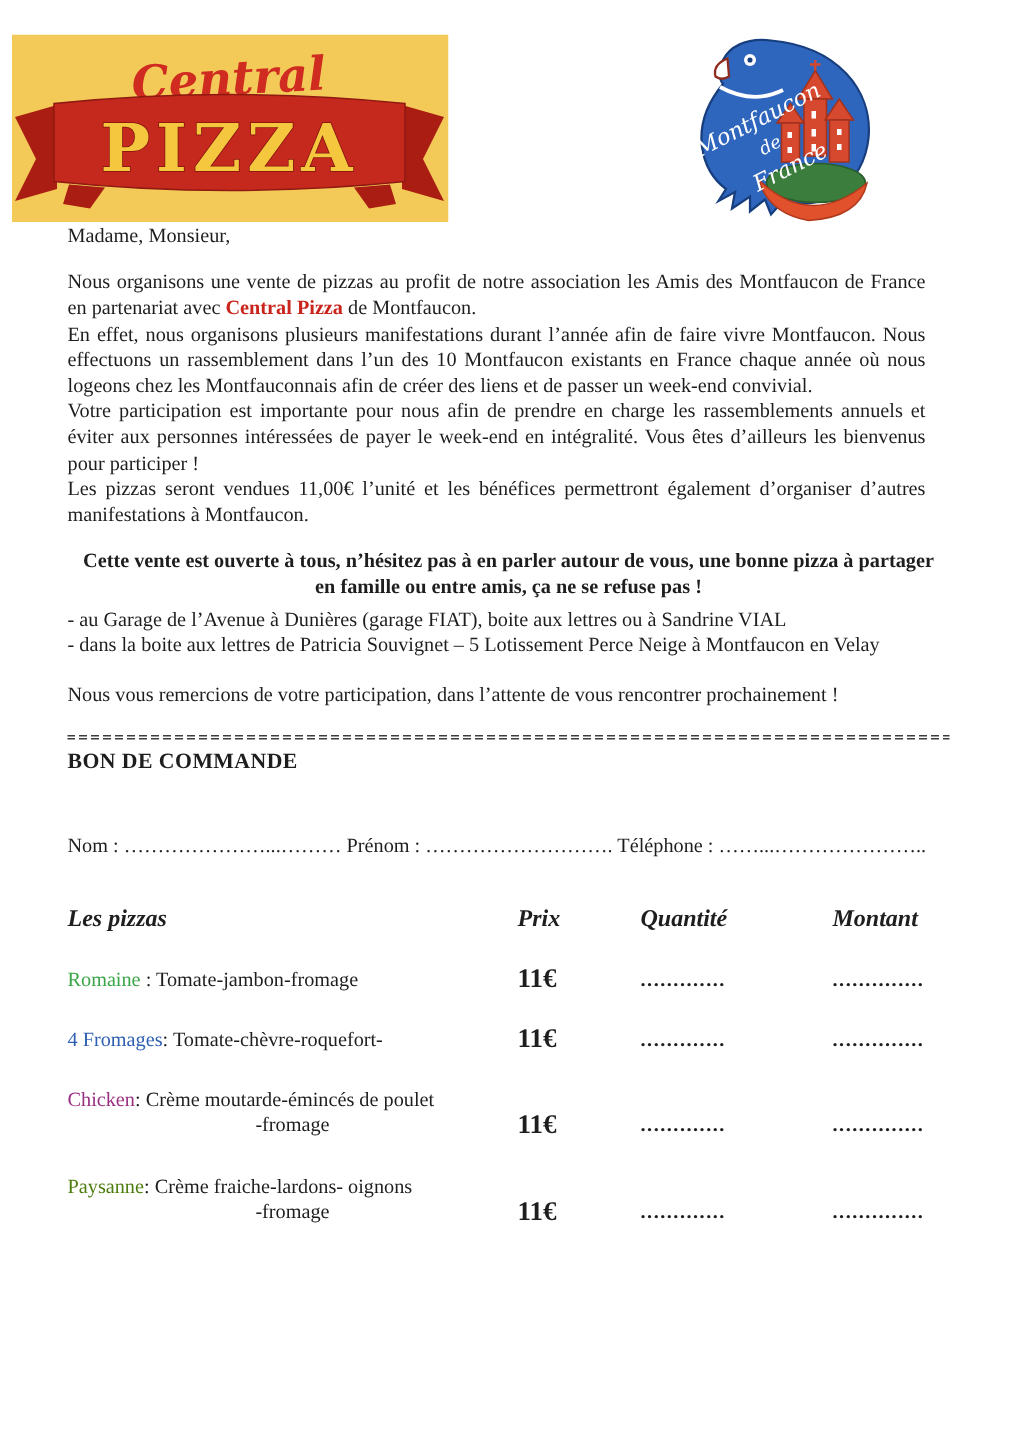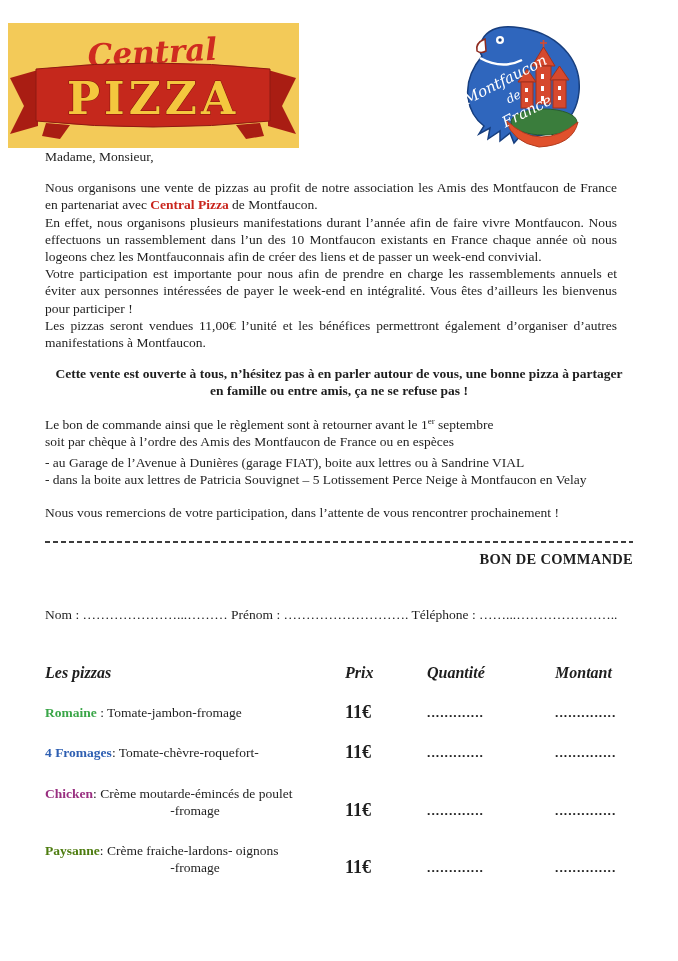--- a/index.html
+++ b/index.html
@@ -25,29 +25,29 @@
   .return-block p{margin:0;}
   sup{font-size:9px;line-height:0;}
   .drop-block{margin-top:4px;}
   .drop-block p{margin:0;}
   .thanks{margin:16px 0 0 0;}
   
   .separator{margin:19px 0 0 0;height:3px;
     background:
       repeating-linear-gradient(90deg,#3c3c3c 0 5px,transparent 5px 8px) 0 0/100% 1.4px no-repeat,
       repeating-linear-gradient(90deg,#3c3c3c 0 5px,transparent 5px 8px) 0 1.8px/100% 1.2px no-repeat;}
-  .form-title{margin:7px 0 0 0;text-align:right;font-weight:bold;font-size:14.5px;letter-spacing:0.3px;}
+  .form-title{margin:7px 0 0 0;text-align:left;font-weight:bold;font-size:14.5px;letter-spacing:0.3px;}
   .name-line{margin:38px 0 0 0;white-space:nowrap;overflow:hidden;}
   
-  .pizza-table{margin-top:41px;}
+  .pizza-table{margin-top:31px;}
   .pt-header{display:grid;grid-template-columns:300px 82px 128px 1fr;
     font-style:italic;font-weight:bold;font-size:16px;}
   .pt-row{display:grid;grid-template-columns:300px 82px 128px 1fr;align-items:end;margin-top:23px;}
   .pt-desc .line2{text-align:center;}
-  .pz-name{font-weight:bold;}
+  .pz-name{font-weight:normal;}
   .c-romaine{color:#3aa648;}
   .c-fromages{color:#2e5fb2;text-align:center;}
   .c-chicken{color:#992f80;}
   .c-paysanne{color:#4d7c0f;}
   .pt-price{font-weight:bold;font-size:18px;}
   .pt-dots{font-weight:bold;letter-spacing:1px;}
 </style>
 </head>
 <body>
 
@@ -107,24 +107,20 @@
     <div class="body-block">
       <p><span>Nous organisons une vente de pizzas au profit de notre association les Amis des Montfaucon de France en partenariat avec </span><span class="brand">Central Pizza</span><span> de Montfaucon.</span></p>
       <p>En effet, nous organisons plusieurs manifestations durant l’année afin de faire vivre Montfaucon. Nous effectuons un rassemblement dans l’un des 10 Montfaucon existants en France chaque année où nous logeons chez les Montfauconnais afin de créer des liens et de passer un week-end convivial.</p>
       <p>Votre participation est importante pour nous afin de prendre en charge les rassemblements annuels et éviter aux personnes intéressées de payer le week-end en intégralité. Vous êtes d’ailleurs les bienvenus pour participer !</p>
       <p>Les pizzas seront vendues 11,00€ l’unité et les bénéfices permettront également d’organiser d’autres manifestations à Montfaucon.</p>
     </div>
 
     <p class="highlight">Cette vente est ouverte à tous, n’hésitez pas à en parler autour de vous, une bonne pizza à partager en famille ou entre amis, ça ne se refuse pas !</p>
 
 
-    <div class="return-block">
-      <p><span>Le bon de commande ainsi que le règlement sont à retourner avant le 1</span><sup>er</sup><span> septembre</span></p>
-      <p>soit par chèque à l’ordre des Amis des Montfaucon de France ou en espèces</p>
-    </div>
 
     <div class="drop-block">
       <p>- au Garage de l’Avenue à Dunières (garage FIAT), boite aux lettres ou à Sandrine VIAL</p>
       <p>- dans la boite aux lettres de Patricia Souvignet – 5 Lotissement Perce Neige à Montfaucon en Velay</p>
     </div>
 
     <p class="thanks">Nous vous remercions de votre participation, dans l’attente de vous rencontrer prochainement !</p>
 
     <div class="separator"></div>
 

